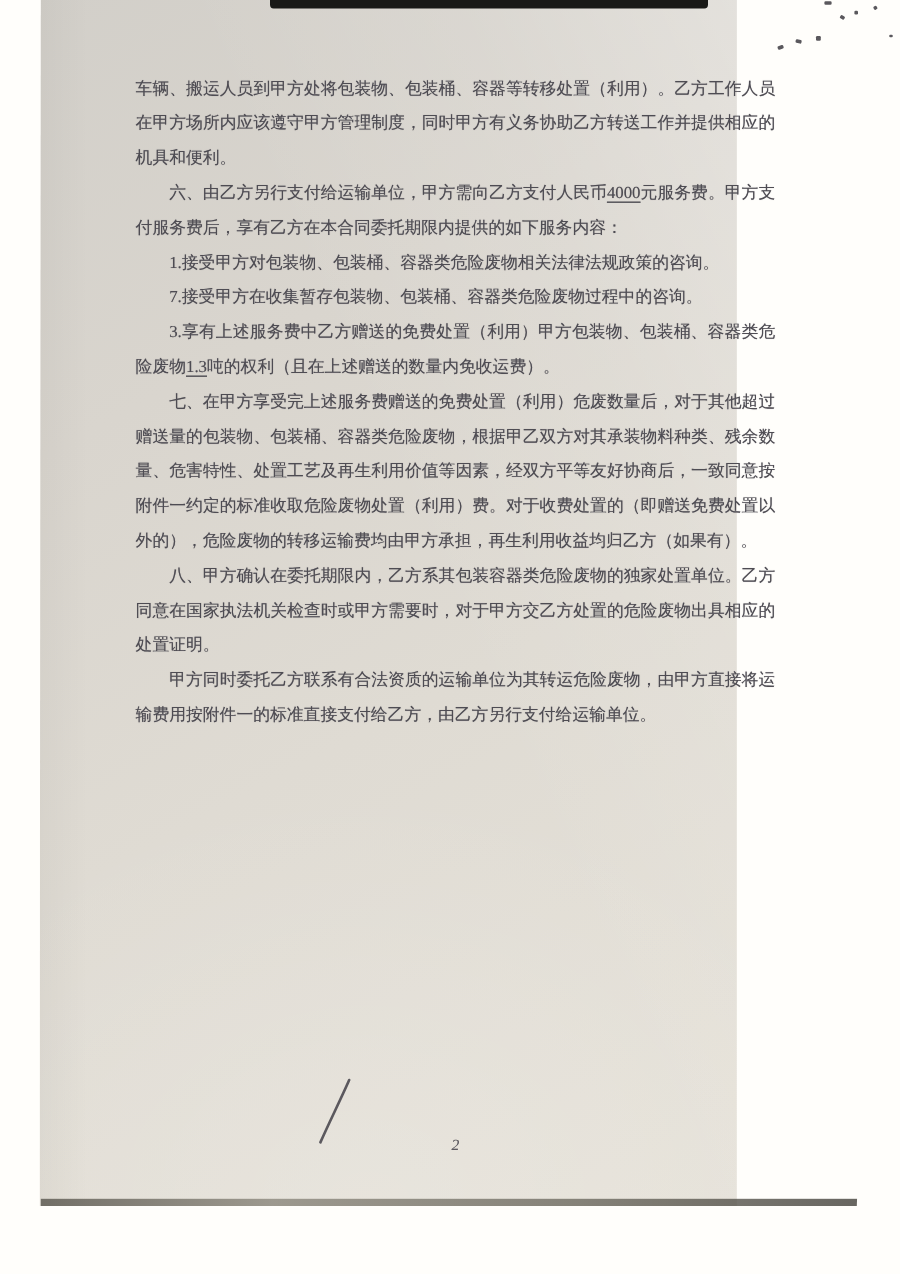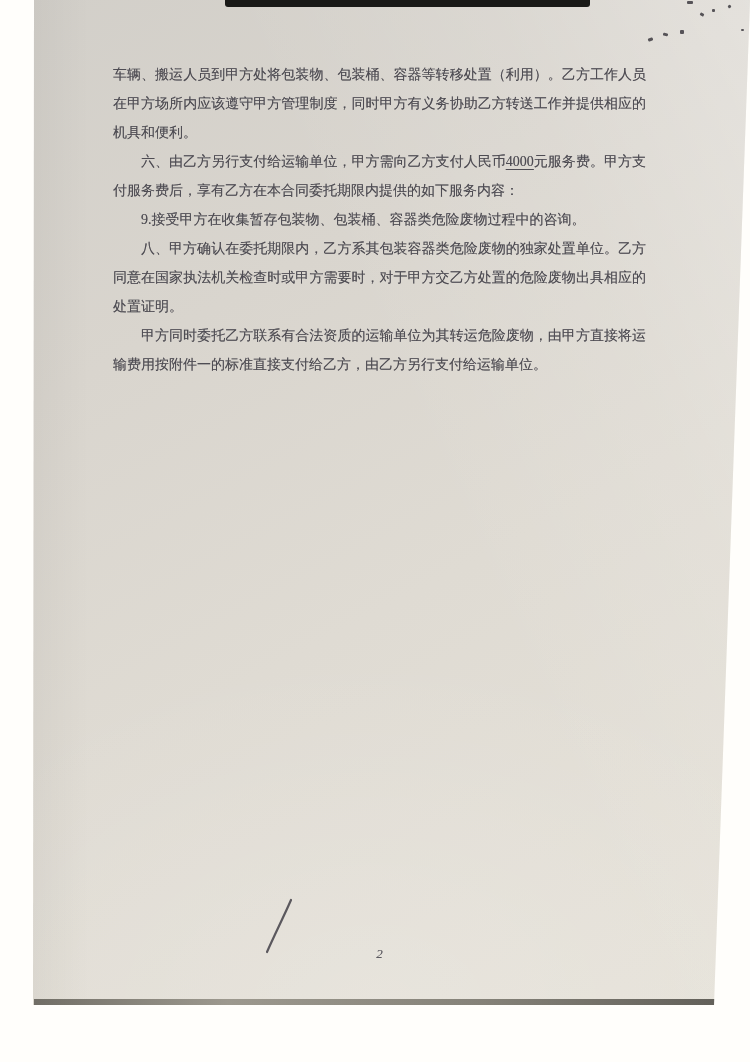--- a/index.html
+++ b/index.html
@@ -3,21 +3,21 @@
 <meta charset="utf-8">
 <style>
   html,body{margin:0;padding:0;}
   body{
     width:750px;height:1062px;position:relative;overflow:hidden;
     background:#fffefb;
     font-family:"Liberation Serif","DejaVu Serif",serif;
   }
   
   .photo{
-    position:absolute;left:0;top:0;width:750px;height:1006px;
+    position:absolute;left:0;top:0;width:614px;height:1006px;
     clip-path:polygon(34px 0,750px 0,714px 1005px,33px 1005px);
     background:linear-gradient(152deg,#d2cfc9 0%,#d9d5ce 30%,#dfdbd3 58%,#e6e2d9 100%);
   }
   
   .photo::before{
     content:"";position:absolute;inset:0;pointer-events:none;
     background:
       linear-gradient(247deg,rgba(255,255,255,0.30) 0%,rgba(255,255,255,0.10) 22%,rgba(255,255,255,0) 45%),
       linear-gradient(90deg,rgba(0,0,0,0.06) 0%,rgba(0,0,0,0) 12%),
       radial-gradient(120% 60% at 50% 100%,rgba(255,255,255,0.14) 0%,rgba(255,255,255,0) 60%);
@@ -64,21 +64,24 @@
 </style>
 </head>
 <body>
 
 <div class="photo">
   <div class="top-strip"></div>
 
   <div class="contract-body">
       <p class="para"><span>车辆、搬运人员到甲方处将包装物、包装桶、容器等转移处置（利用）。乙方工作人员在甲方场所内应该遵守甲方管理制度，同时甲方有义务协助乙方转送工作并提供相应的机具和便利。</span></p>
       <p class="para indent"><span>六、由乙方另行支付给运输单位，甲方需向乙方支付人民币</span><span class="u">4000</span><span>元服务费。甲方支付服务费后，享有乙方在本合同委托期限内提供的如下服务内容：</span></p>
-      <p class="para indent"><span>9.接受甲方在收集暂存包装物、包装桶、容器类危险废物过程中的咨询。</span></p>
+      <p class="para indent"><span>1.接受甲方对包装物、包装桶、容器类危险废物相关法律法规政策的咨询。</span></p>
+      <p class="para indent"><span>7.接受甲方在收集暂存包装物、包装桶、容器类危险废物过程中的咨询。</span></p>
+      <p class="para indent"><span>3.享有上述服务费中乙方赠送的免费处置（利用）甲方包装物、包装桶、容器类危险废物</span><span class="u">1.3</span><span>吨的权利（且在上述赠送的数量内免收运费）。</span></p>
+      <p class="para indent"><span>七、在甲方享受完上述服务费赠送的免费处置（利用）危废数量后，对于其他超过赠送量的包装物、包装桶、容器类危险废物，根据甲乙双方对其承装物料种类、残余数量、危害特性、处置工艺及再生利用价值等因素，经双方平等友好协商后，一致同意按附件一约定的标准收取危险废物处置（利用）费。对于收费处置的（即赠送免费处置以外的），危险废物的转移运输费均由甲方承担，再生利用收益均归乙方（如果有）。</span></p>
       <p class="para indent"><span>八、甲方确认在委托期限内，乙方系其包装容器类危险废物的独家处置单位。乙方同意在国家执法机关检查时或甲方需要时，对于甲方交乙方处置的危险废物出具相应的处置证明。</span></p>
       <p class="para indent"><span>甲方同时委托乙方联系有合法资质的运输单位为其转运危险废物，由甲方直接将运输费用按附件一的标准直接支付给乙方，由乙方另行支付给运输单位。</span></p>
     </div>
 
   <svg class="slash" viewBox="0 0 44 62">
     <path d="M33 4 C26 20, 16 40, 9 56" fill="none" stroke="#4b4950" stroke-width="2.2" stroke-linecap="round" opacity="0.9"></path>
   </svg>
 
   <div>
     <span class="speck s1"></span>

